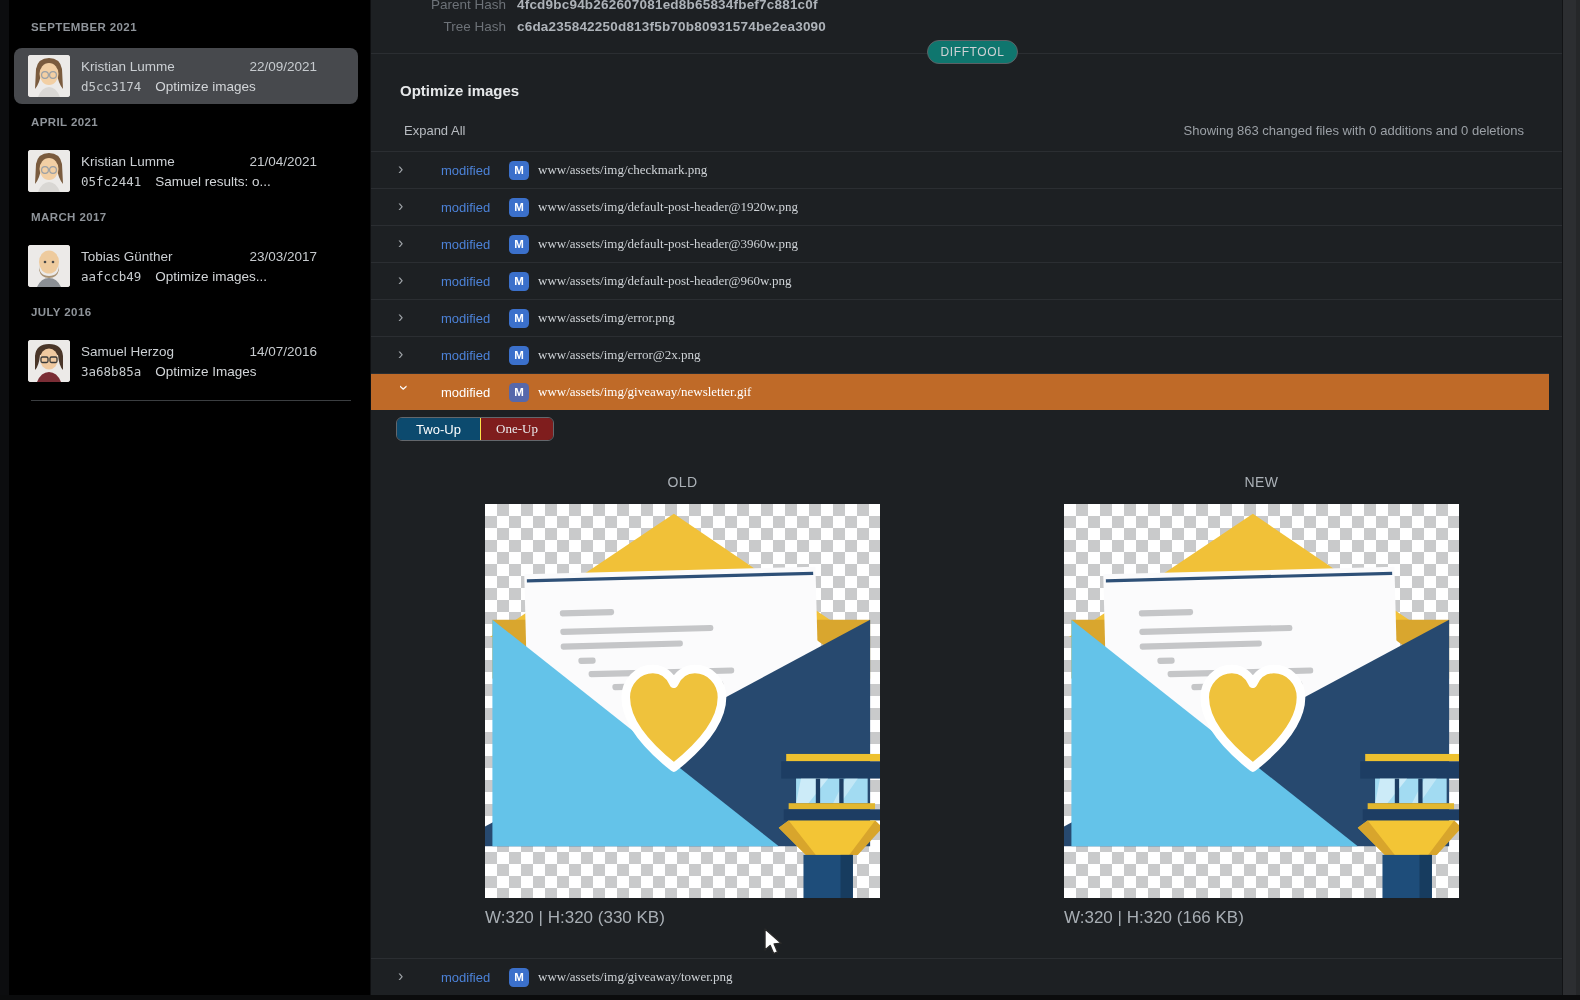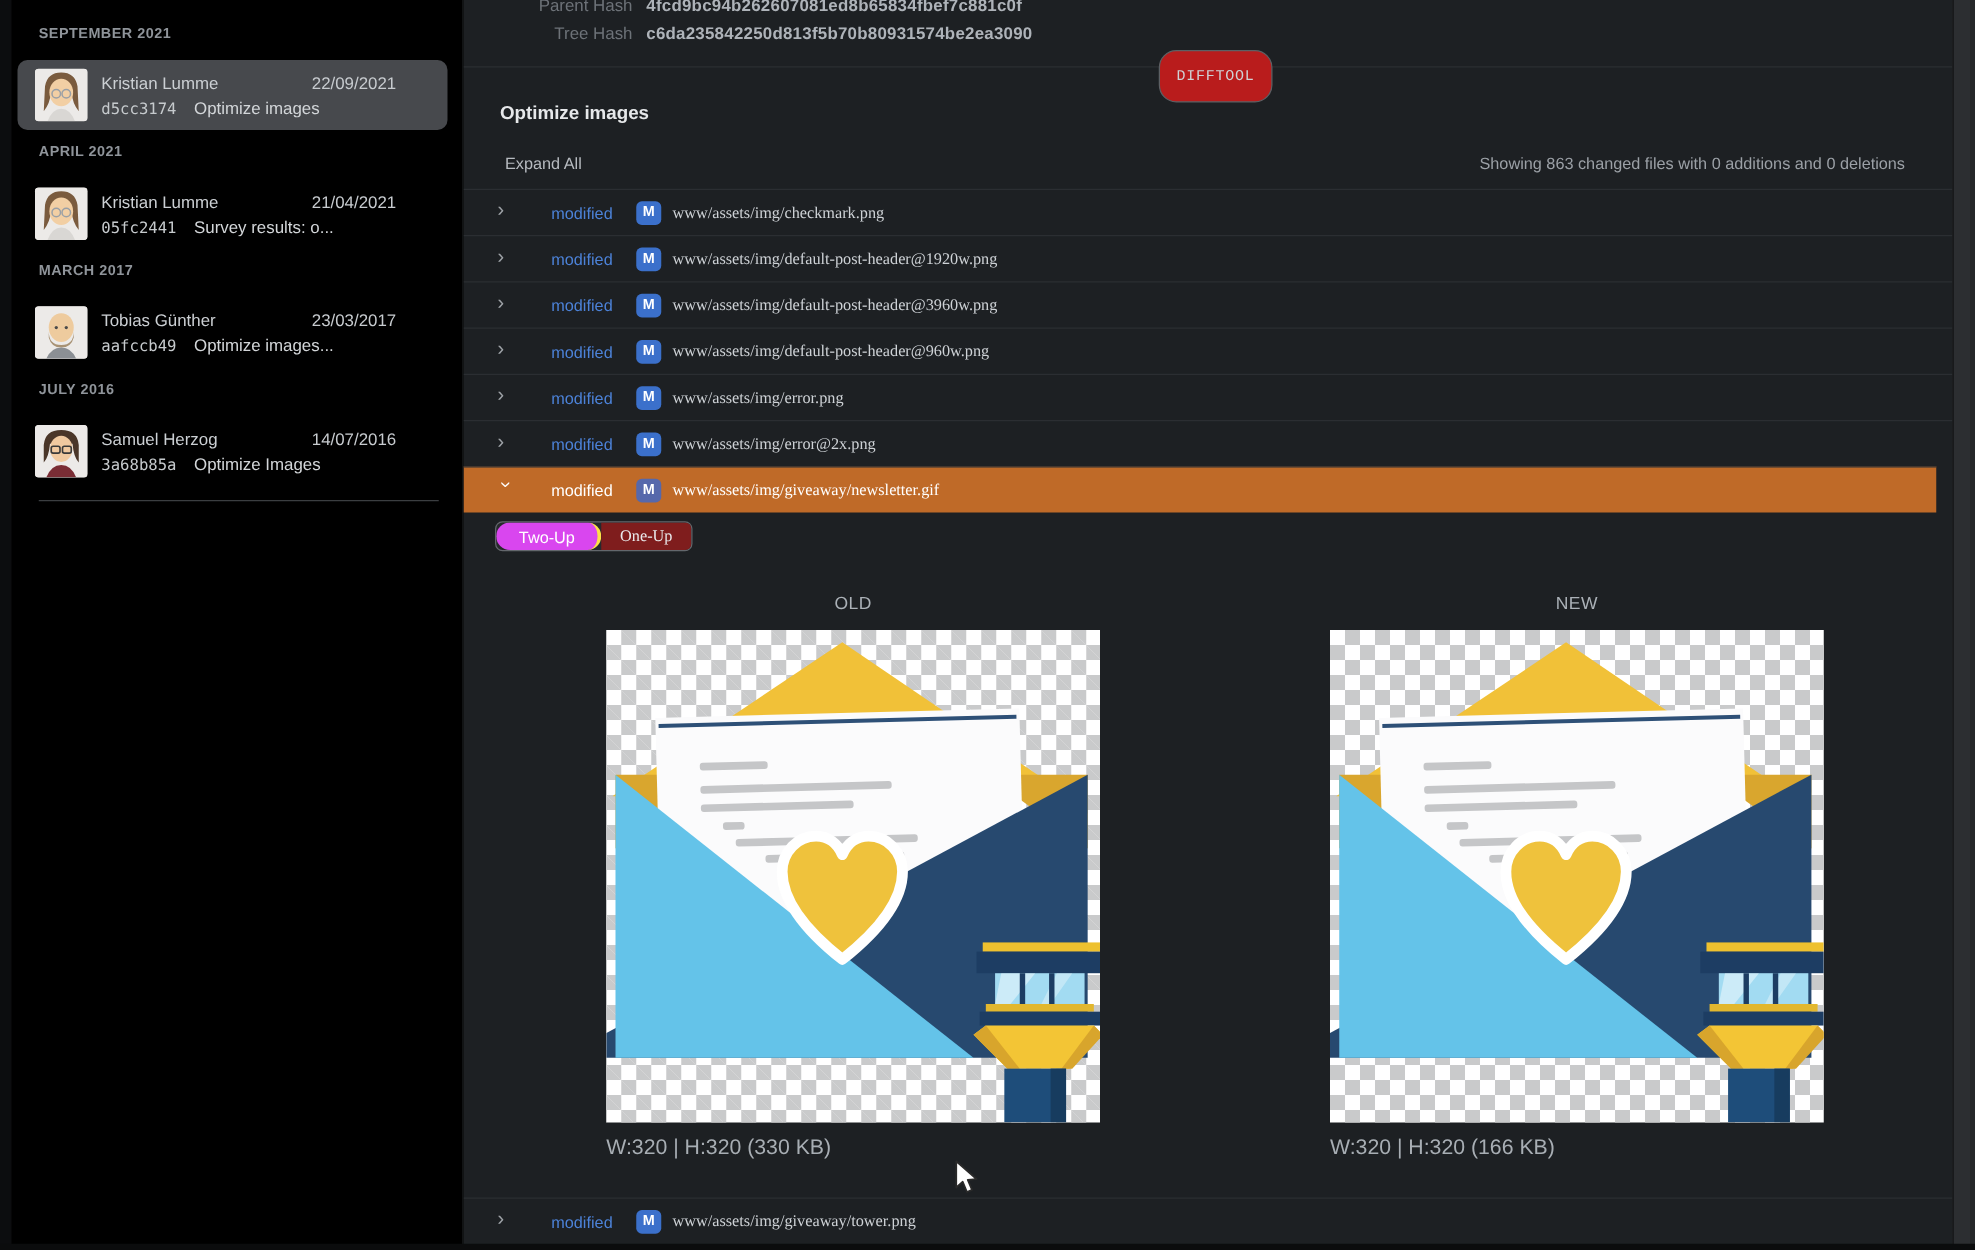--- a/index.html
+++ b/index.html
@@ -36,23 +36,23 @@
   .sb-divider{margin:4px 0 0 22px;width:320px;height:1px;background:#3b3e41;}
 
   
   .main{position:absolute;left:370px;top:0;width:1192px;height:1000px;background:#1d2023;border-left:1px solid #0e0f11;}
   .hash-block{position:absolute;left:0;top:-7px;width:100%;}
   .hash-row{display:flex;height:22px;align-items:center;}
   .hash-label{width:135px;text-align:right;font-size:13.5px;color:#6d7278;}
   .hash-value{margin-left:11px;font-size:13.5px;font-weight:600;color:#aeb3b9;letter-spacing:.2px;}
   .top-sep{position:absolute;left:0;top:53px;width:100%;height:1px;background:#2b2e32;}
   .difftool-btn{
-    position:absolute;left:556px;top:40px;width:91px;height:42px;z-index:2;
-    border-radius:14px;border:1.5px solid #5c6064;background:#b91c1c;
-    color:#cfd2d5;font-size:12px;letter-spacing:.6px;font-family:Liberation Mono, monospace;
+    position:absolute;left:556px;top:40px;width:91px;height:24px;z-index:2;
+    border-radius:14px;border:1.5px solid #5c6064;background:#0f766e;
+    color:#cfd2d5;font-size:12px;letter-spacing:.6px;font-family:Liberation Sans, sans-serif;
     display:flex;align-items:center;justify-content:center;cursor:default;
   }
   .section-title{position:absolute;left:29px;top:82px;margin:0;font-size:15px;font-weight:600;color:#e6e8ea;}
   .expand-all{position:absolute;left:33px;top:123px;font-size:13px;color:#b7bbc0;cursor:default;}
   .changes-summary{position:absolute;right:38px;top:123px;font-size:13px;color:#9ba0a6;}
 
   .list-area{position:absolute;left:0;top:151px;width:100%;}
   .file-row{
     position:relative;height:37px;display:flex;align-items:center;
     border-top:1px solid #2b2e32;
@@ -70,21 +70,21 @@
   .file-path{margin-left:9px;font-size:13px;color:#ced2d6;white-space:nowrap;font-family:Liberation Serif, serif;}
   .file-row.selected .file-path{color:#ffffff;text-align:right;}
 
   
   .viewer{position:relative;height:548px;}
   .seg-control{
     position:absolute;left:25px;top:7px;height:24px;display:flex;
     border:1px solid #63676c;border-radius:6px;overflow:hidden;background:#27292d;
   }
   .seg{height:100%;display:flex;align-items:center;justify-content:center;font-size:13px;color:#e9eaec;cursor:default;}
-  .seg-two{width:84px;background:#d946ef;color:#ffffff;border-right:3px solid #fde047;border-radius:11px;}
+  .seg-two{width:84px;background:#0c4a6e;color:#ffffff;border-right:1px solid #fde047;}
   .seg-one{width:72px;background:#7f1d1d;font-family:Liberation Serif, serif;}
   .pane-label{position:absolute;top:64px;width:395px;text-align:center;font-size:14px;letter-spacing:.4px;color:#abb1b7;}
   .pane-label.old{left:114px;}
   .pane-label.new{left:693px;}
   .img-box{
     position:absolute;top:94px;width:395px;height:394px;background-color:#fff;
     background-image:
       linear-gradient(45deg,#c9cacb 25%,transparent 25%,transparent 75%,#c9cacb 75%),
       linear-gradient(45deg,#c9cacb 25%,transparent 25%,transparent 75%,#c9cacb 75%);
     background-position:0 0,12px 12px;background-size:24px 24px;
@@ -214,21 +214,21 @@
               <use href="#av-kristian"></use>
             </svg>
           </div>
           <div class="commit-lines">
             <div class="commit-top">
               <span class="commit-author">Kristian Lumme</span>
               <span class="commit-date">21/04/2021</span>
             </div>
             <div class="commit-bottom">
               <span class="commit-hash">05fc2441</span>
-              <span class="commit-msg">Survey results: o...</span>
+              <span class="commit-msg">Samuel results: o...</span>
             </div>
           </div>
         </div>
       </div>
       <div class="sb-group">
         <div class="sb-month">MARCH 2017</div>
         <div class="commit-row">
           <div class="avatar">
             <svg width="42" height="42">
               <use href="#av-tobias"></use>

